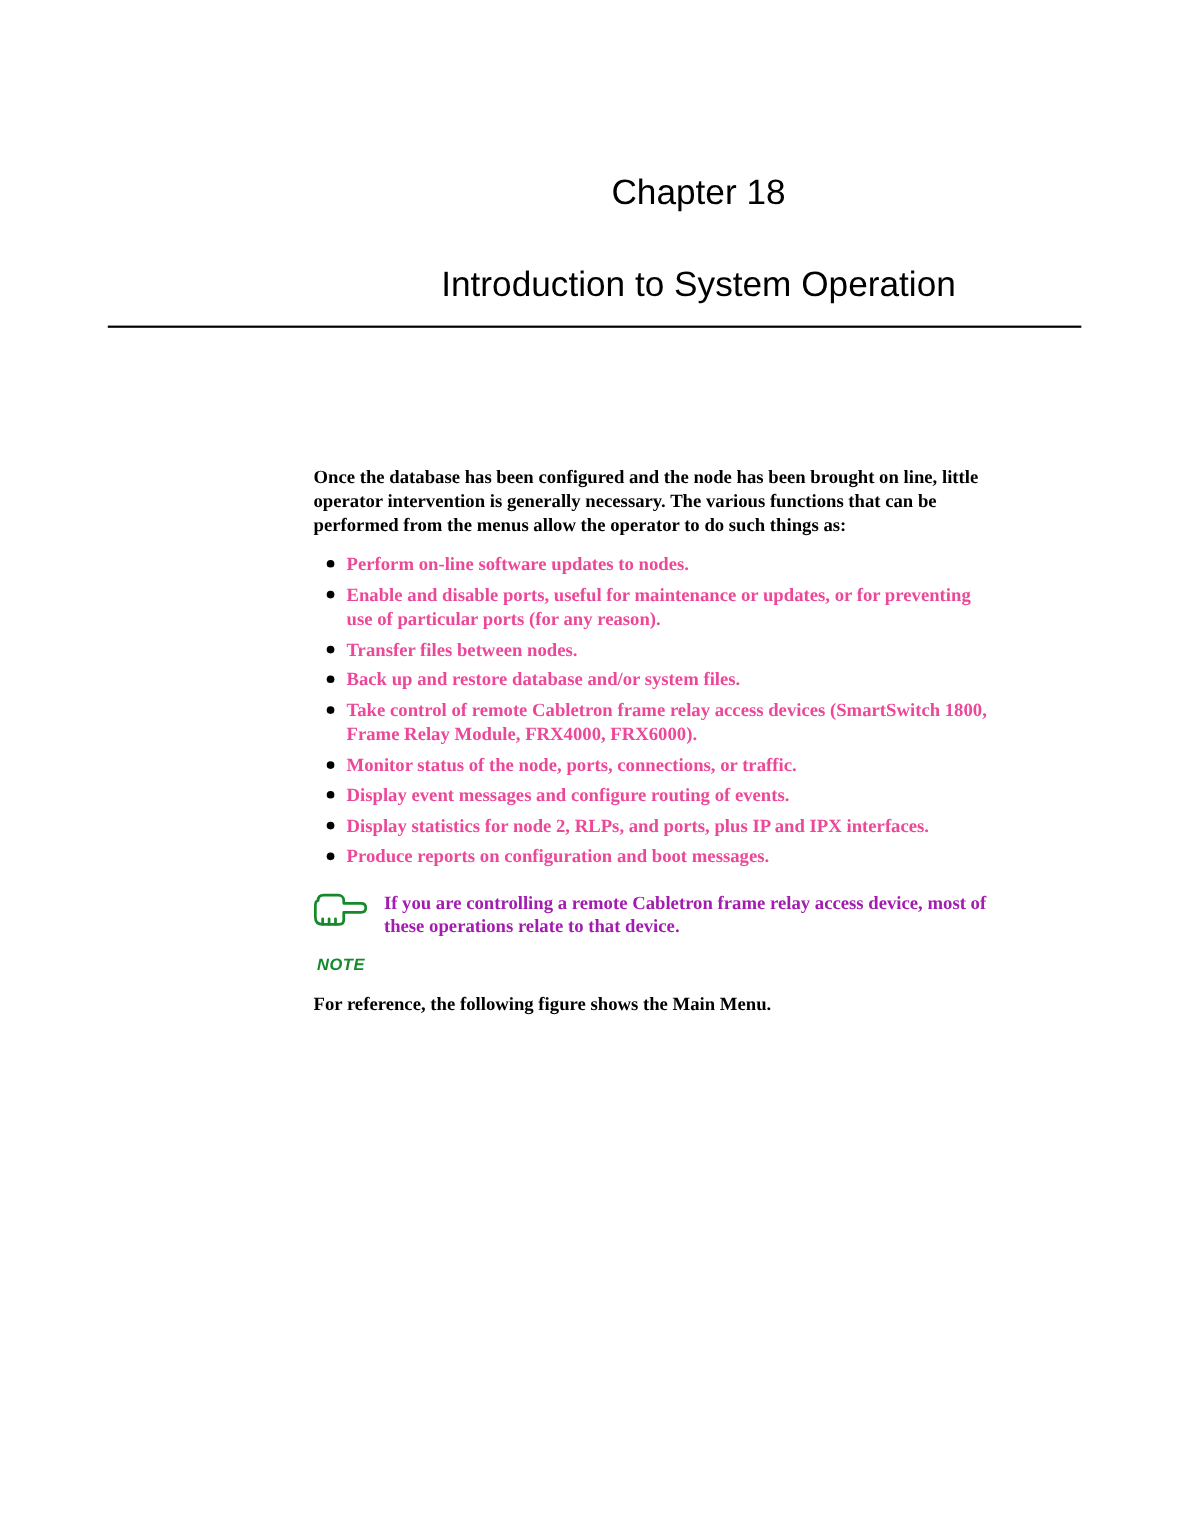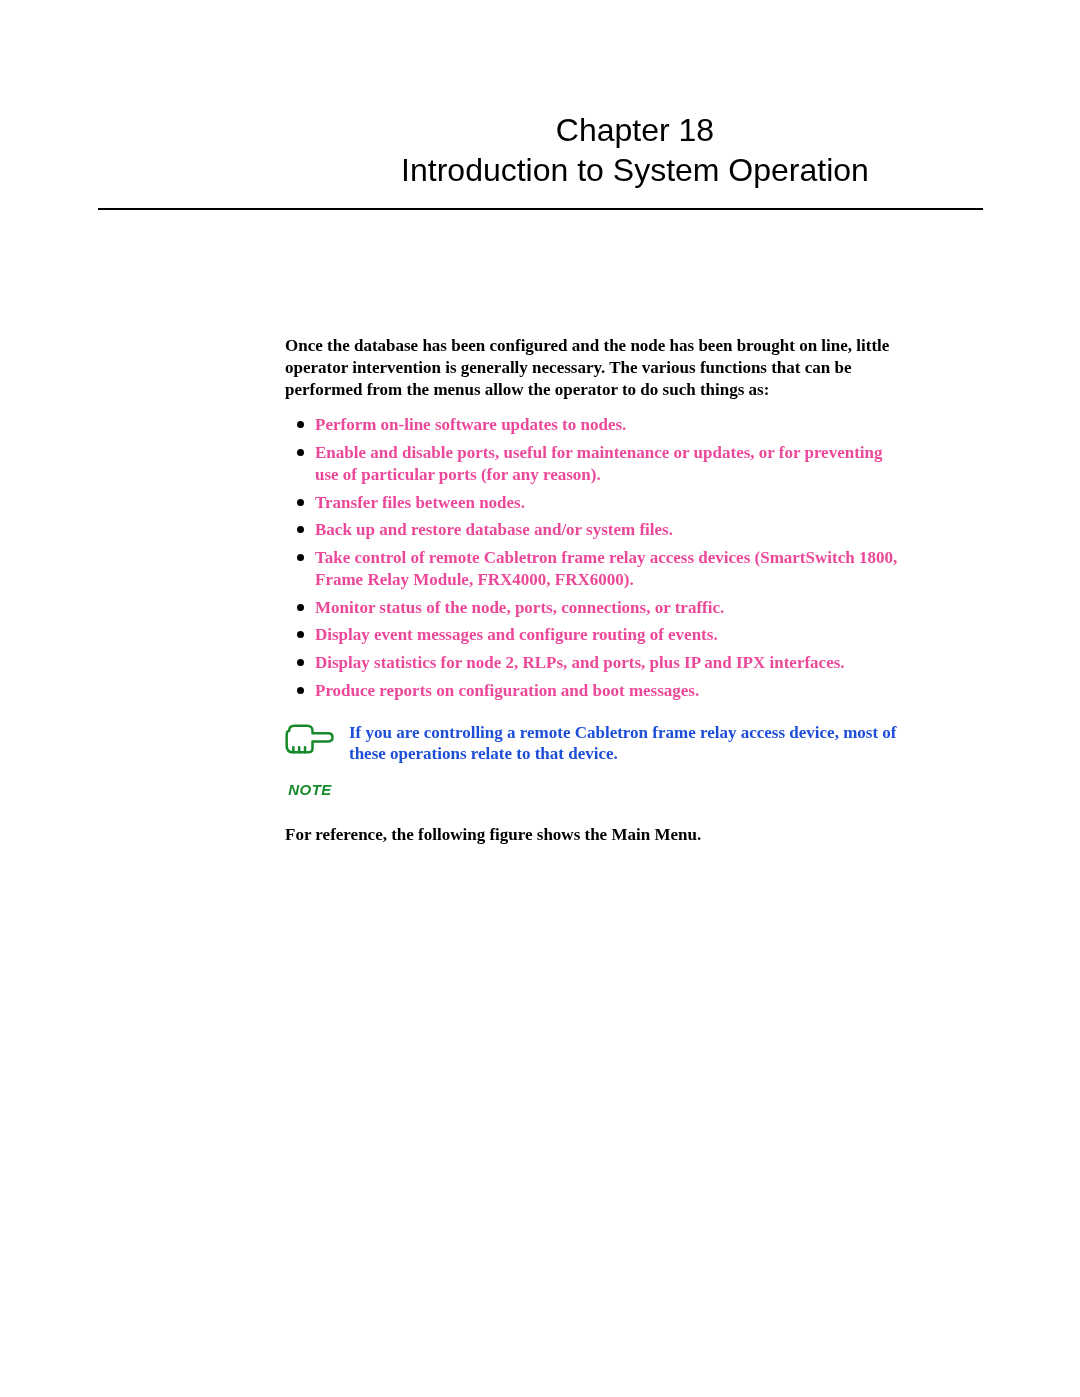--- a/index.html
+++ b/index.html
@@ -24,20 +24,21 @@
       padding-left: 190px;
       padding-bottom: 18px;
       border-bottom: 2px solid #000;
     }
     .chapter-line {
       font-family: Arial, Helvetica, sans-serif;
       font-size: 32px;
       font-weight: 400;
       line-height: 1.25;
       color: #000;
+      margin-top: 44px;
     }
     .body-block {
       width: 615px;
       margin-left: 285px;
       margin-top: 125px;
     }
     .intro-para {
       font-weight: bold;
       font-size: 17px;
       line-height: 1.28;
@@ -90,32 +91,32 @@
     .note-word {
       font-family: "Comic Sans MS", cursive, sans-serif;
       font-style: italic;
       font-size: 15px;
       font-weight: 600;
       color: #168a2b;
       margin-top: -2px;
       letter-spacing: 0.5px;
     }
     .note-text {
-      color: #1d4ed8;
+      color: #a21caf;
       font-weight: bold;
       font-size: 17px;
       line-height: 1.28;
       text-align: left;
     }
     .ref-line {
       font-weight: bold;
       font-size: 17px;
       line-height: 1.28;
       color: #000;
-      margin-top: 26px;
+      margin-top: 16px;
     }
   </style>
 </head>
 <body>
 
 <div class="page">
 
   <div class="chapter-header">
     <div class="chapter-line">Chapter 18</div>
     <div class="chapter-line">Introduction to System Operation</div>

